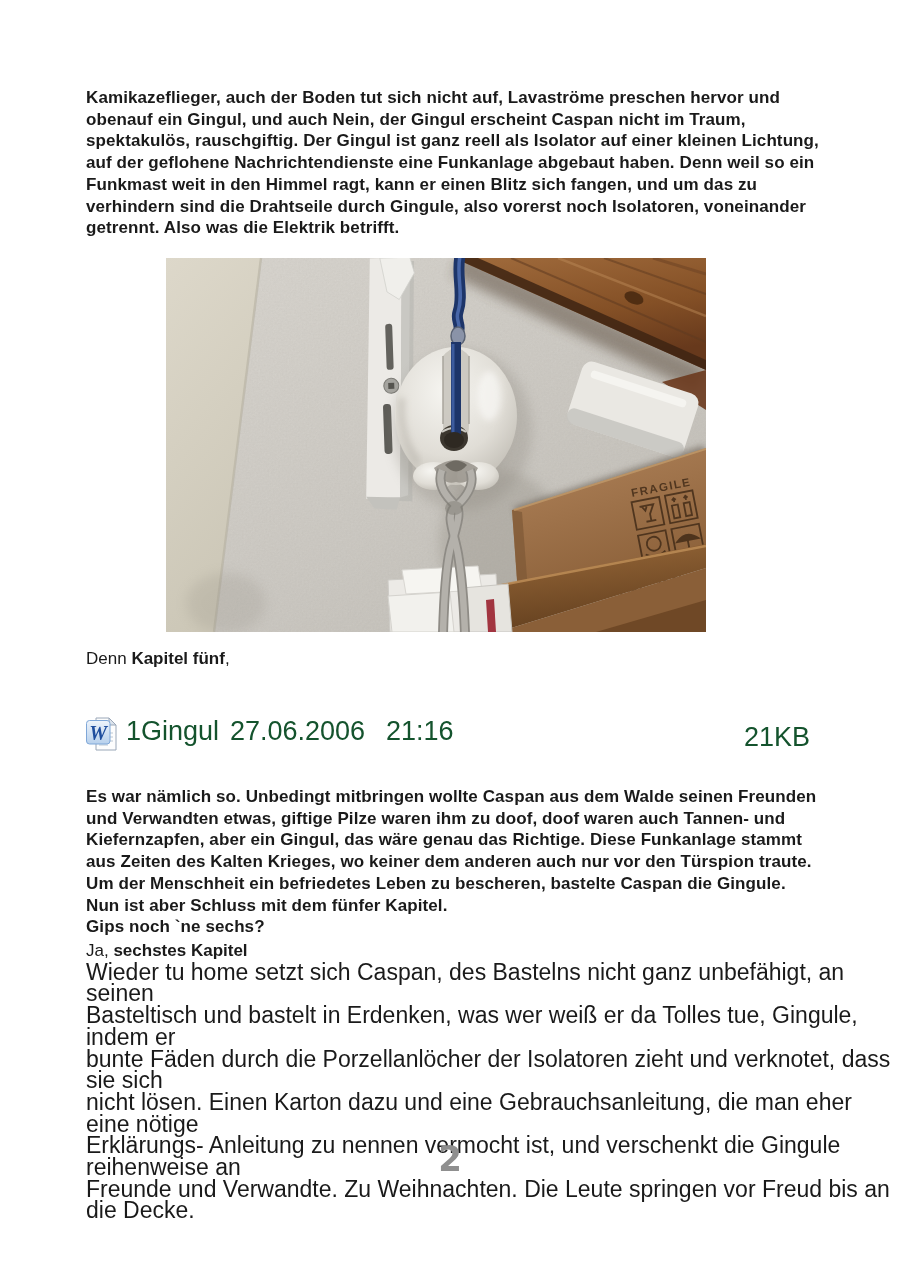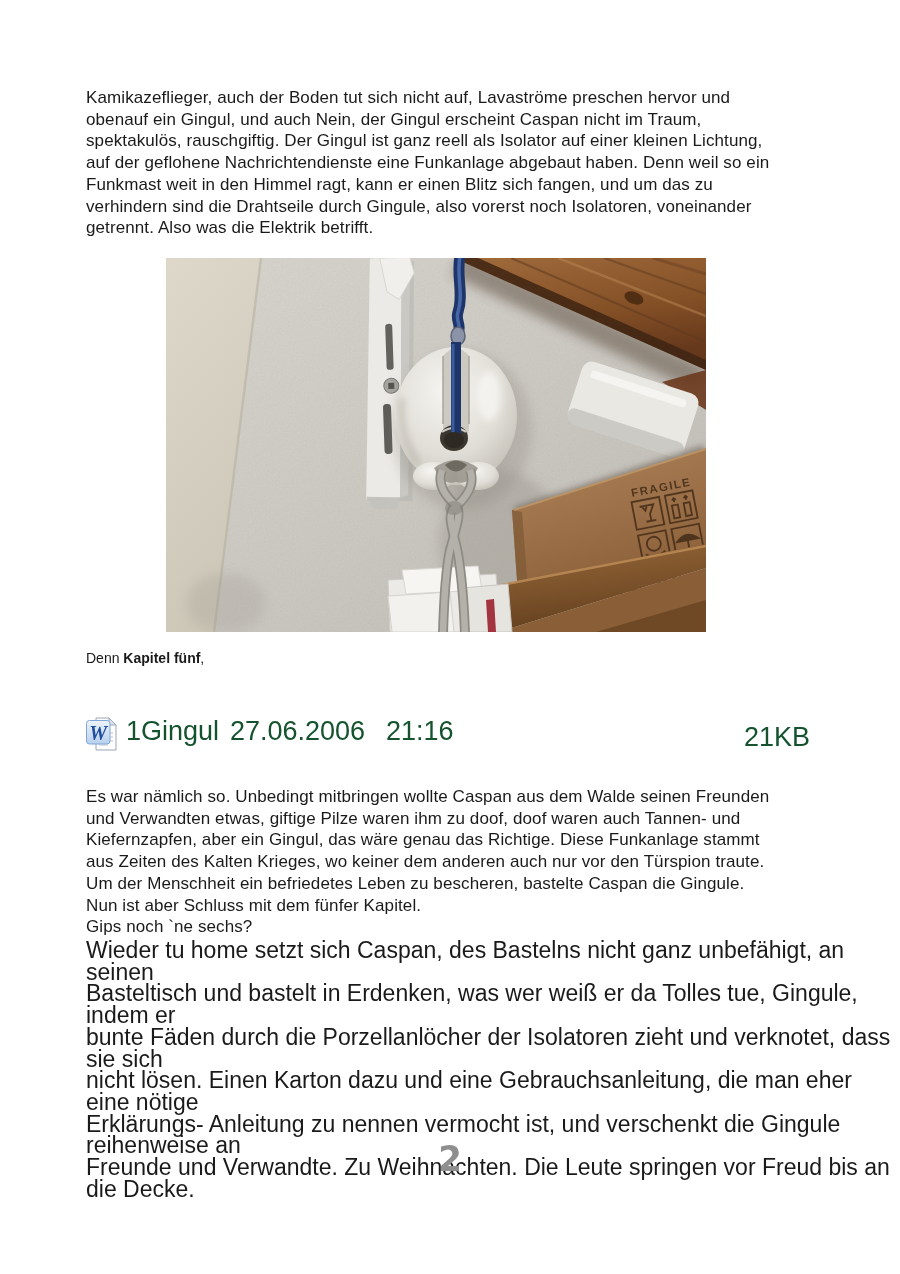--- a/index.html
+++ b/index.html
@@ -2,23 +2,23 @@
 <html><head>
 <meta charset="utf-8">
 <style>
   html,body{margin:0;padding:0;background:#ffffff;}
   .page{
     position:relative;width:900px;height:1274px;background:#ffffff;overflow:hidden;
     font-family:"Liberation Sans",sans-serif;color:#1a1a1a;
   }
   .bodytext{
     position:absolute;left:86px;width:812px;margin:0;
-    font-size:17px;line-height:21.7px;white-space:pre-line;letter-spacing:0.1px;
+    font-size:17px;line-height:21.7px;white-space:pre-line;letter-spacing:0.1px;font-weight:bold;
   }
-  .lead-line{font-size:14px;line-height:21.7px;}
+  .lead-line{font-size:17px;line-height:21.7px;}
   .lead-line b{font-weight:bold;}
   #p1{top:87px;}
   #photo{position:absolute;left:166px;top:258px;width:540px;height:374px;}
   #photo svg{display:block;width:540px;height:374px;}
   #ch5{position:absolute;left:86px;top:648px;width:812px;}
   #ch5 .lines{white-space:pre-line;font-size:17px;line-height:21.7px;}
   #filerow{position:absolute;left:86px;top:712px;width:760px;height:42px;}
   #filerow .ficon{position:absolute;left:0;top:2px;width:32px;height:38px;}
   #filerow span.ftxt{position:absolute;top:4px;font-size:27px;color:#14532d;white-space:nowrap;}
   #fname{left:40px;}
@@ -245,20 +245,21 @@
 
   <p class="bodytext" id="p2">Es war nämlich so. Unbedingt mitbringen wollte Caspan aus dem Walde seinen Freunden
 und Verwandten etwas, giftige Pilze waren ihm zu doof, doof waren auch Tannen- und
 Kiefernzapfen, aber ein Gingul, das wäre genau das Richtige. Diese Funkanlage stammt
 aus Zeiten des Kalten Krieges, wo keiner dem anderen auch nur vor den Türspion traute.
 Um der Menschheit ein befriedetes Leben zu bescheren, bastelte Caspan die Gingule.
 Nun ist aber Schluss mit dem fünfer Kapitel.
 Gips noch `ne sechs?</p>
 
   <div id="ch6">
+    <div class="lead-line"><span>Ja, </span><b>sechstes Kapitel</b></div>
     <div class="lines">Wieder tu home setzt sich Caspan, des Bastelns nicht ganz unbefähigt, an seinen
 Basteltisch und bastelt in Erdenken, was wer weiß er da Tolles tue, Gingule, indem er
 bunte Fäden durch die Porzellanlöcher der Isolatoren zieht und verknotet, dass sie sich
 nicht lösen. Einen Karton dazu und eine Gebrauchsanleitung, die man eher eine nötige
 Erklärungs- Anleitung zu nennen vermocht ist, und verschenkt die Gingule reihenweise an
 Freunde und Verwandte. Zu Weihnachten. Die Leute springen vor Freud bis an die Decke.</div>
   </div>
 
   <div id="pagenum">2</div>
 

